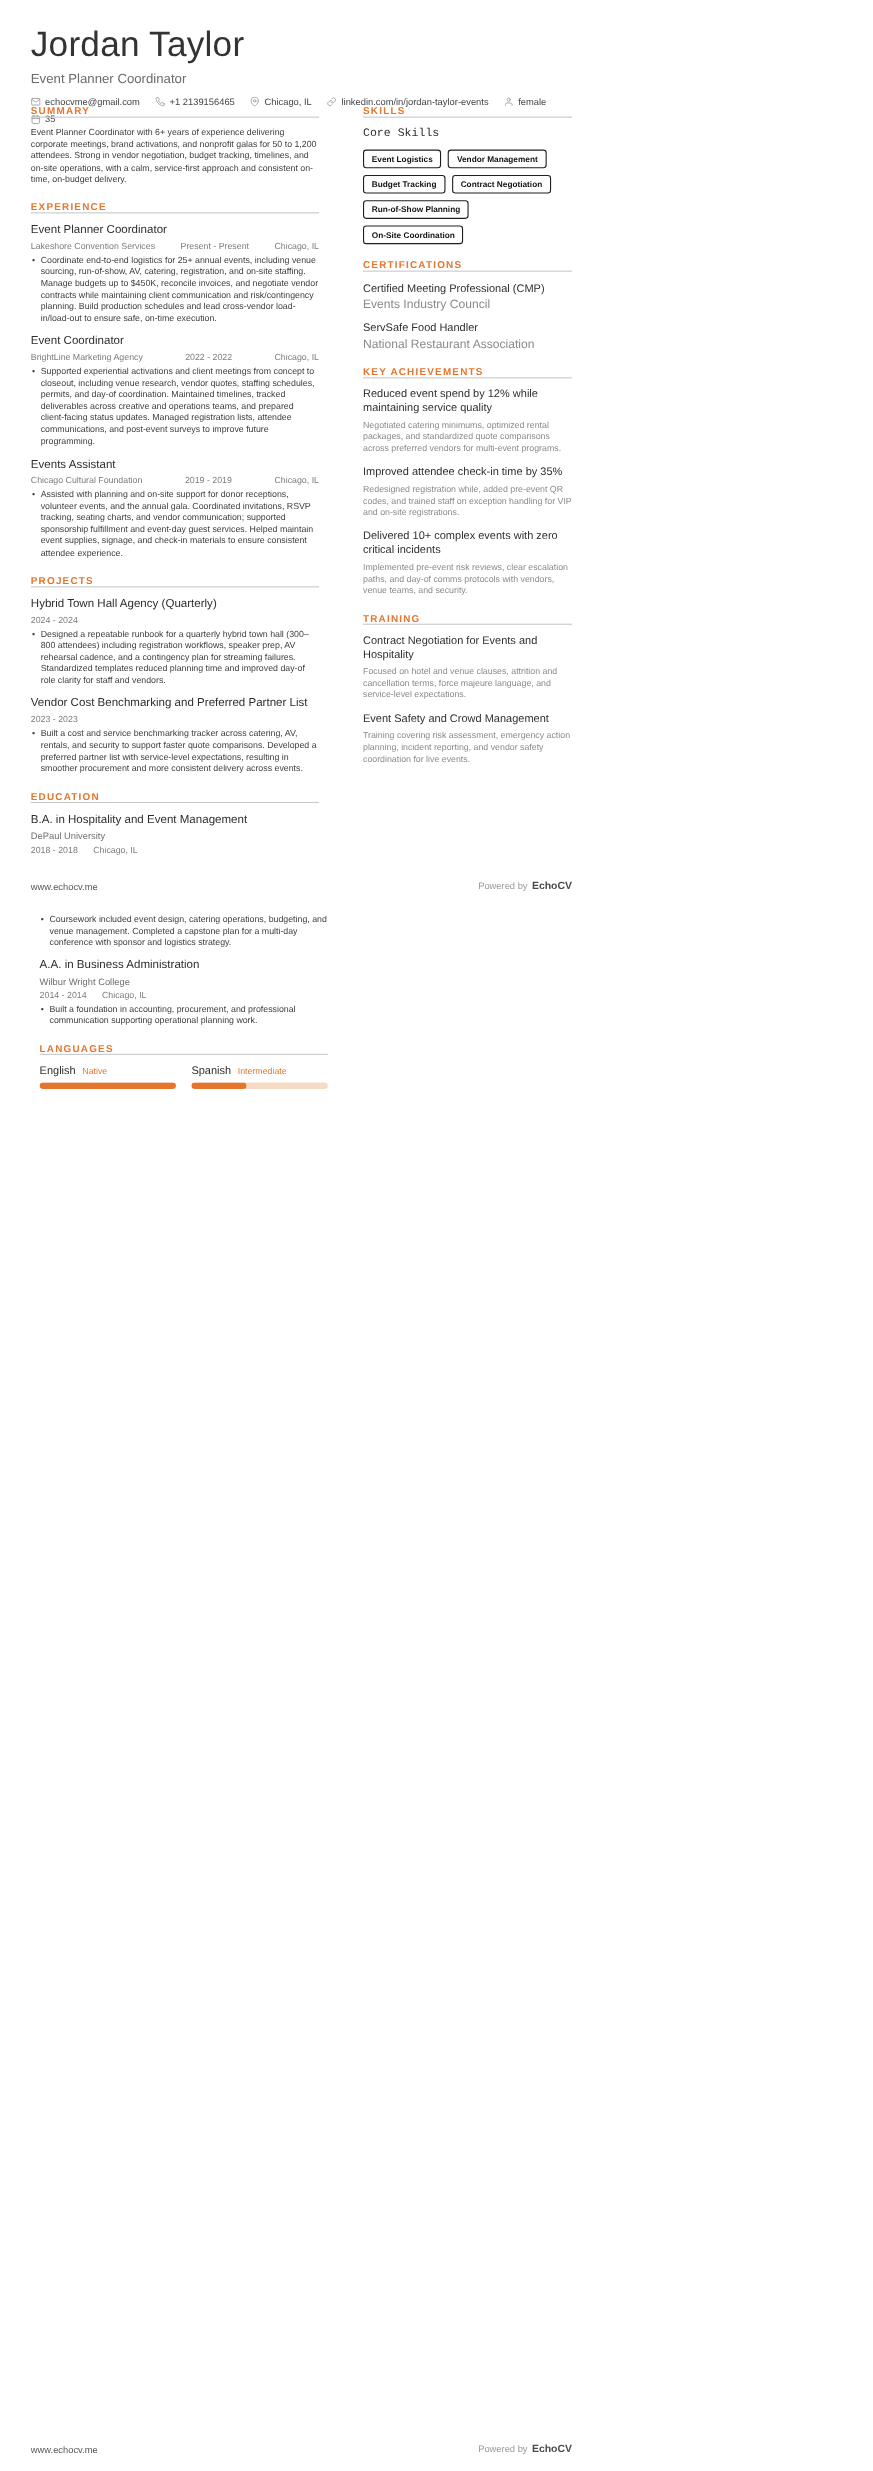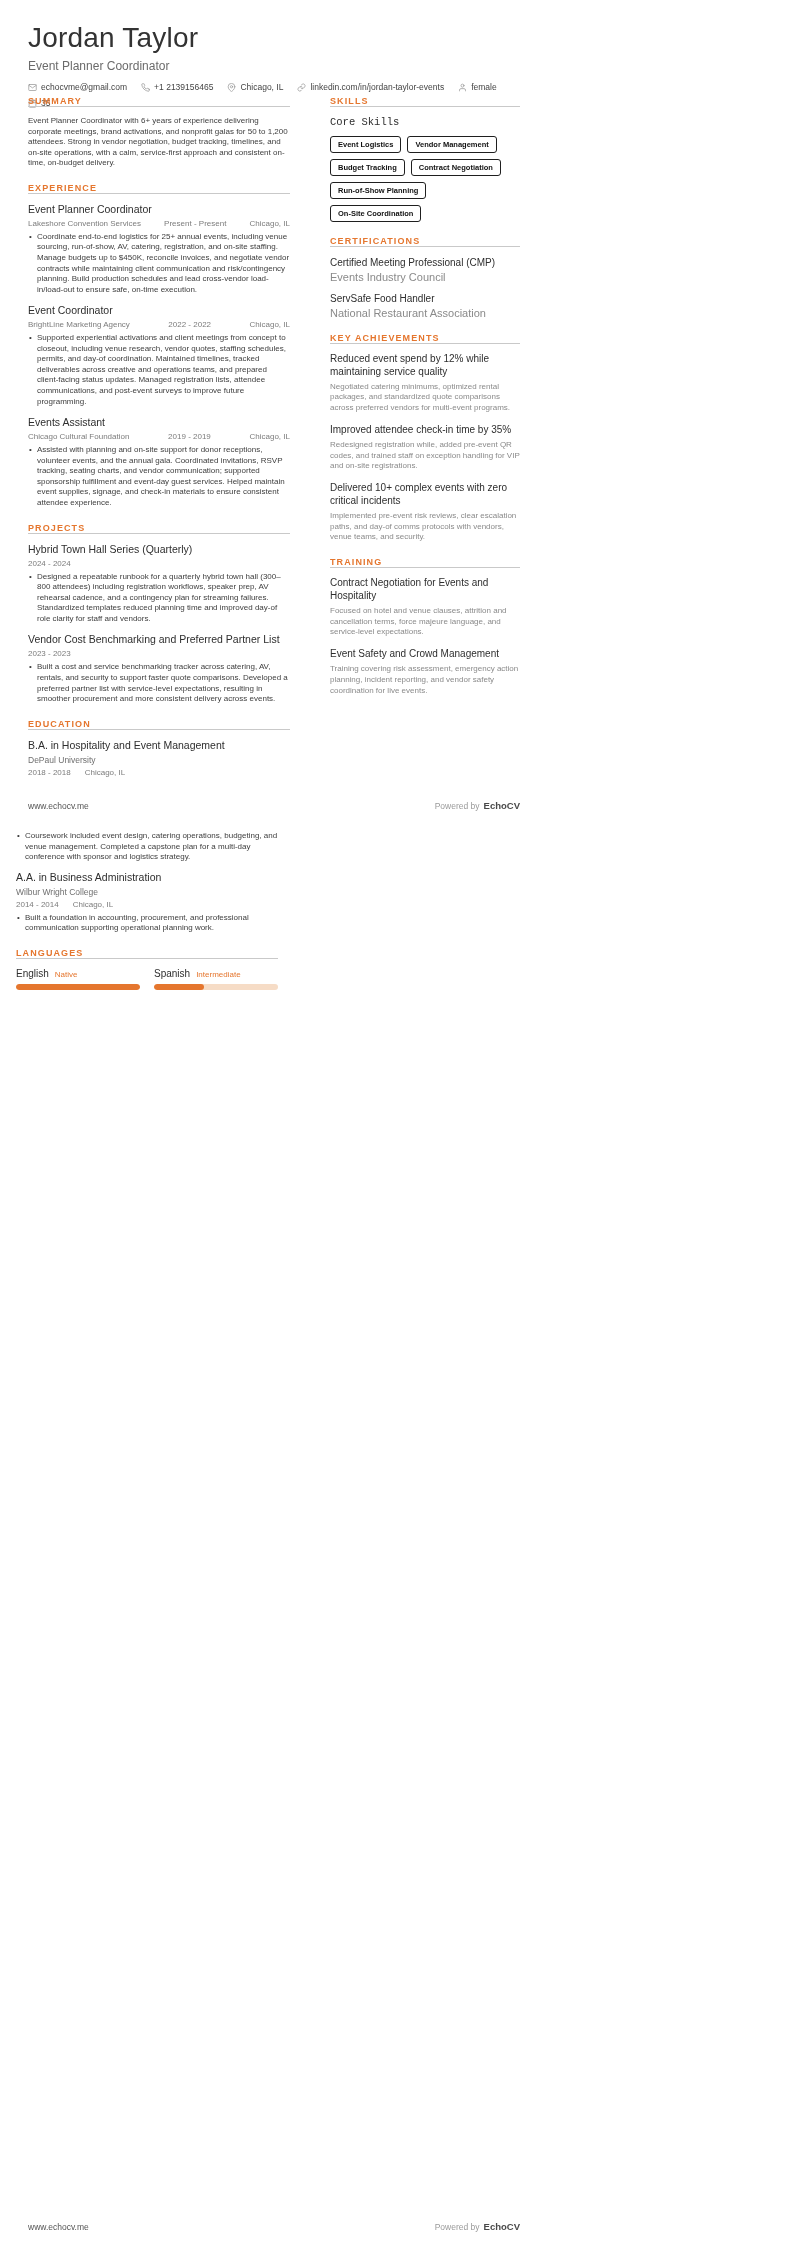--- a/index.html
+++ b/index.html
@@ -2,21 +2,21 @@
 <html><head>
 <meta charset="utf-8">
 <style>
   * { margin:0; padding:0; box-sizing:border-box; }
   html,body { background:#ffffff; }
   body { font-family:"Liberation Sans", sans-serif; -webkit-font-smoothing:antialiased; }
   .canvas { position:relative; width:794px; height:2246px; background:#ffffff; overflow:hidden; }
 
   
   .header { position:absolute; top:22px; left:28px; width:500px; }
-  .name { font-size:28px; font-weight:500; color:#333333; letter-spacing:.2px; }
+  .name { font-size:32px; font-weight:500; color:#333333; letter-spacing:.2px; }
   .subtitle { font-size:12px; color:#6b6b6b; margin-top:5px; }
   .contact { display:flex; flex-wrap:wrap; gap:6px 14px; margin-top:9px; align-items:center; }
   .c-item { display:flex; align-items:center; gap:4px; font-size:8.5px; color:#444444; white-space:nowrap; }
   .c-item svg { width:9px; height:9px; stroke:#9a9a9a; fill:none; stroke-width:2; stroke-linecap:round; stroke-linejoin:round; flex:none; }
 
   
   .cols { position:absolute; top:96px; left:28px; width:492px; display:flex; gap:40px; align-items:flex-start; }
   .col-left { width:262px; flex:none; }
   .col-right { width:190px; flex:none; }
   .sec { margin-top:14px; }
@@ -48,21 +48,21 @@
 
   
   .pagefooter { position:absolute; left:28px; width:492px; display:flex; justify-content:space-between; align-items:center; }
   .f1 { top:800px; }
   .f2 { top:2221px; }
   .site { font-size:8.5px; color:#555555; }
   .powered { font-size:8.5px; color:#9a9a9a; display:flex; align-items:baseline; gap:4px; }
   .brand { color:#4a4a4a; font-weight:700; font-size:9.5px; }
 
   
-  .page2 { position:absolute; top:831px; left:16px; width:262px; }
+  .page2 { position:absolute; top:831px; left:36px; width:262px; }
   .page2 .cont-bullet { margin-bottom:8px; }
 
   
   .langs { display:flex; gap:14px; }
   .lang { flex:1; min-width:0; }
   .lrow { display:flex; align-items:baseline; gap:6px; margin-bottom:5px; }
   .lname { font-size:10px; color:#2e2e2e; }
   .llevel { font-size:8px; color:#E5762E; }
   .lbar { height:6px; background:#F6DCC6; border-radius:3px; overflow:hidden; }
   .lfill { height:100%; background:#E5762E; border-radius:3px; }
@@ -160,21 +160,21 @@
             <span>Chicago, IL</span>
           </div>
           <div class="bullet">Assisted with planning and on-site support for donor receptions, volunteer events, and the annual gala. Coordinated invitations, RSVP tracking, seating charts, and vendor communication; supported sponsorship fulfillment and event-day guest services. Helped maintain event supplies, signage, and check-in materials to ensure consistent attendee experience.</div>
         </div>
       </div>
 
       <div class="sec">
         <div class="sh">PROJECTS</div>
 
         <div class="job">
-          <div class="jt">Hybrid Town Hall Series (Quarterly)</div>
+          <div class="jt">Hybrid Town Hall Agency (Quarterly)</div>
           <div class="meta inline">
             <span>2024 - 2024</span>
           </div>
           <div class="bullet">Designed a repeatable runbook for a quarterly hybrid town hall (300–800 attendees) including registration workflows, speaker prep, AV rehearsal cadence, and a contingency plan for streaming failures. Standardized templates reduced planning time and improved day-of role clarity for staff and vendors.</div>
         </div>
 
         <div class="job">
           <div class="jt">Vendor Cost Benchmarking and Preferred Partner List</div>
           <div class="meta inline">
             <span>2023 - 2023</span>

